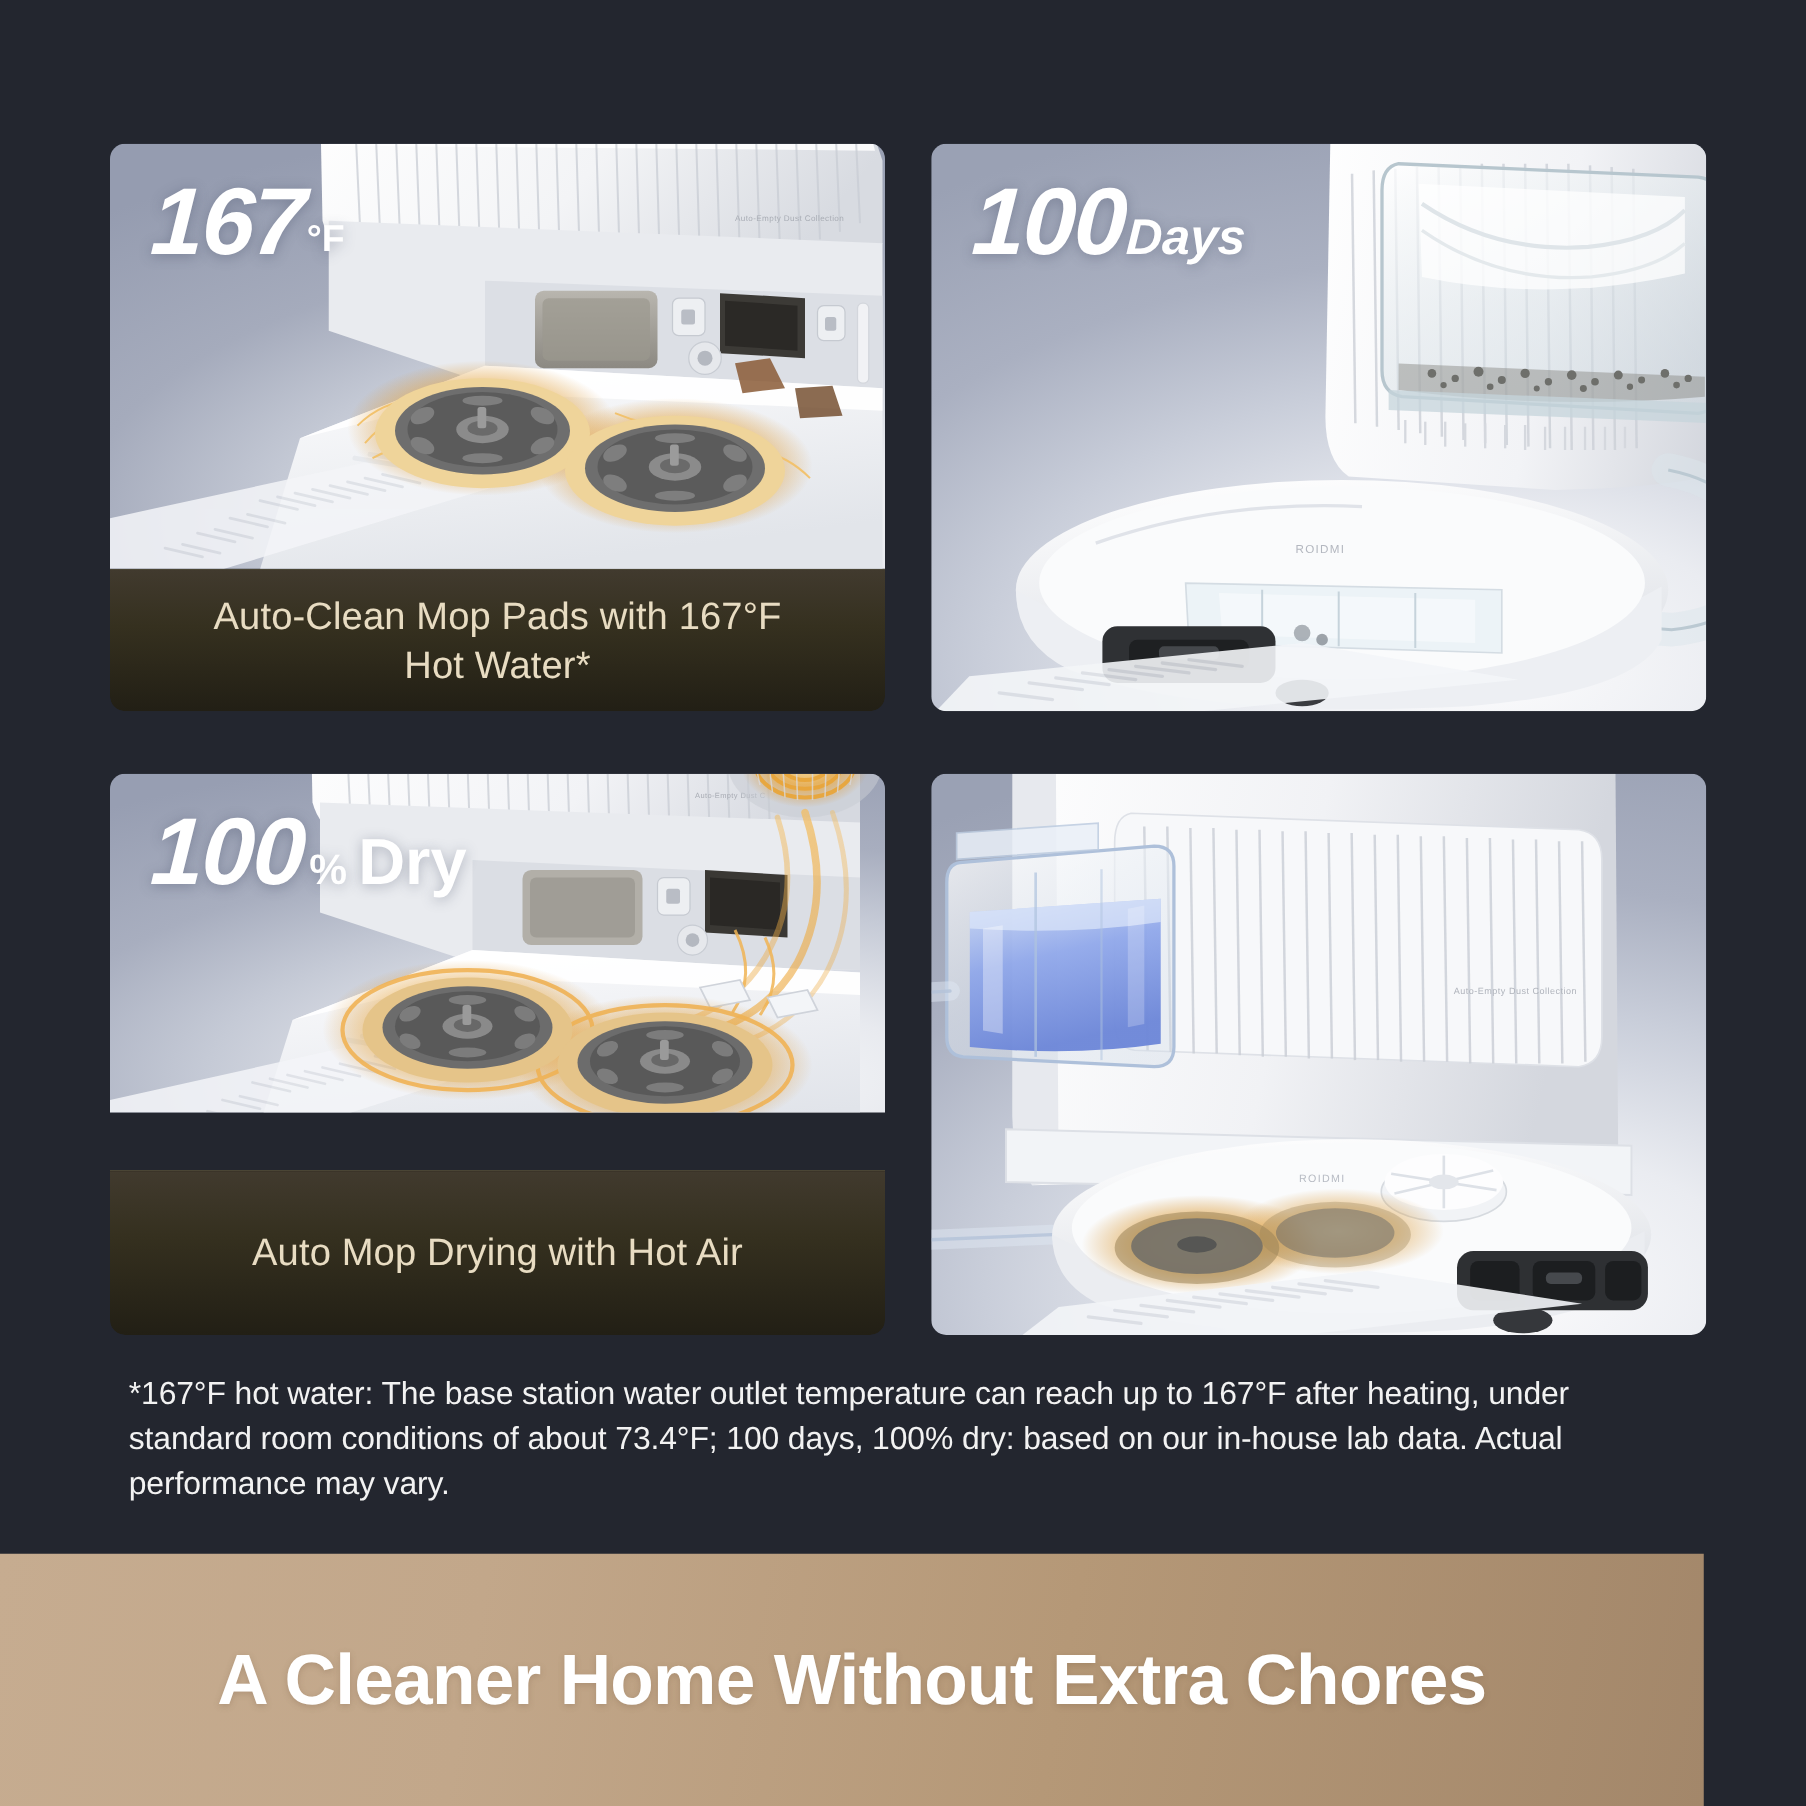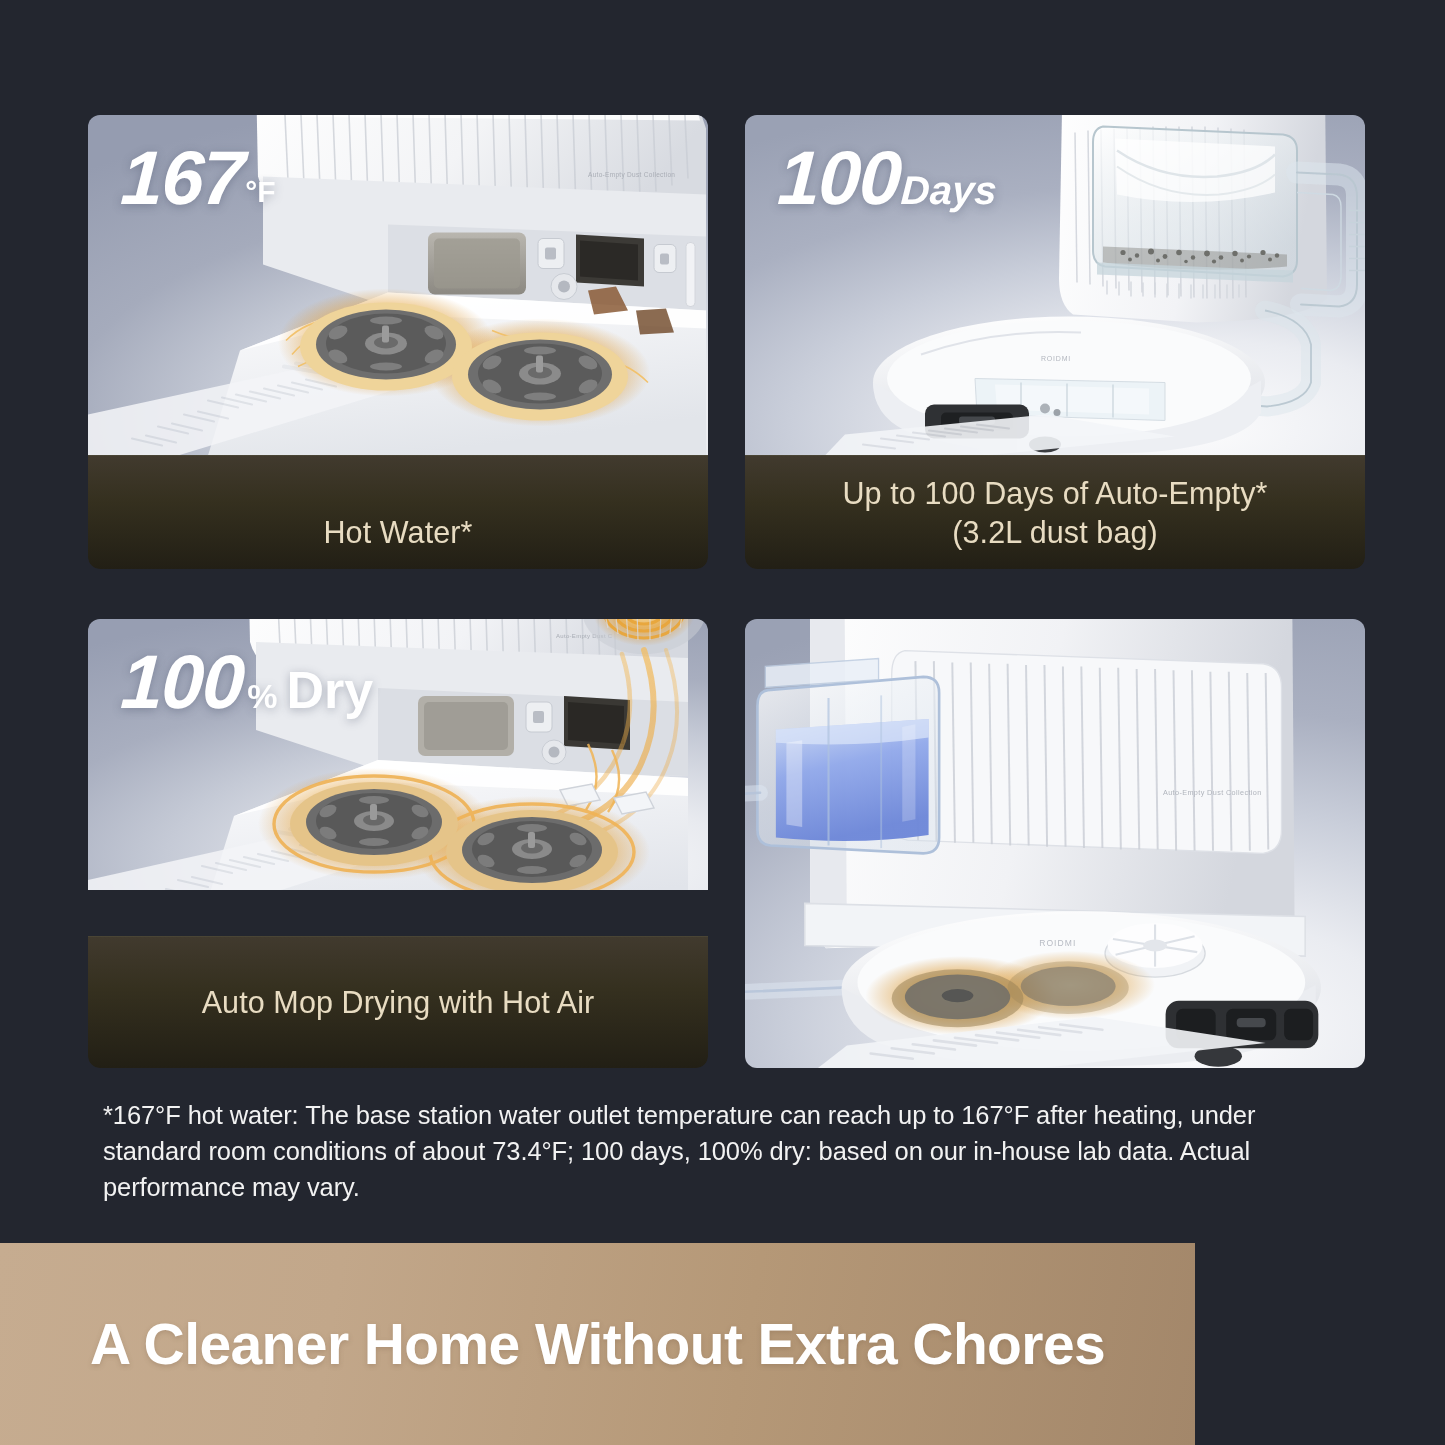--- a/index.html
+++ b/index.html
@@ -133,21 +133,21 @@
     line-height: 1.42;
     font-weight: 400;
     letter-spacing: -0.1px;
   }
 
   
   .banner {
     position: absolute;
     left: 0;
     top: 1243px;
-    width: 1195px;
+    width: 1363px;
     height: 202px;
     background: linear-gradient(100deg, #C6AC90 0%, #C2A78A 28%, #B59877 62%, #A3876A 100%);
     display: flex;
     align-items: center;
     justify-content: center;
   }
   .banner-title {
     color: #FFFFFF;
     font-size: 57px;
     font-weight: 700;
@@ -330,21 +330,21 @@
       </svg>
 
       <div class="stat">
         <span class="big">167</span>
         <span class="unit">°F</span>
       </div>
     </div>
 
     <div class="caption">
       <div class="caption-text">
-        <br>
+        <span>Auto-Clean Mop Pads with 167°F</span><br>
         <span>Hot Water*</span>
       </div>
     </div>
   </div>
 
   <div class="panel panel-2">
     <div class="scene">
 
       <svg class="scene-art" viewBox="0 0 620 341" preserveAspectRatio="xMidYMid slice">
         <defs>
@@ -490,26 +490,20 @@
           </g>
         </g>
       </svg>
 
       <div class="stat">
         <span class="big">100</span>
         <span class="unit-lg">Days</span>
       </div>
     </div>
 
-    <div class="caption">
-      <div class="caption-text">
-        <span>Up to 100 Days of Auto-Empty*</span><br>
-        <span>(3.2L dust bag)</span>
-      </div>
-    </div>
   </div>
 
   <div class="panel panel-3">
     <div class="scene">
 
       <svg class="scene-art" viewBox="0 0 620 341" preserveAspectRatio="xMidYMid slice">
         <defs>
           <linearGradient id="p3body" x1="0" y1="0" x2="1" y2="0.25">
             <stop offset="0" stop-color="#FFFFFF"></stop>
               <stop offset="0.6" stop-color="#F2F3F6"></stop>

